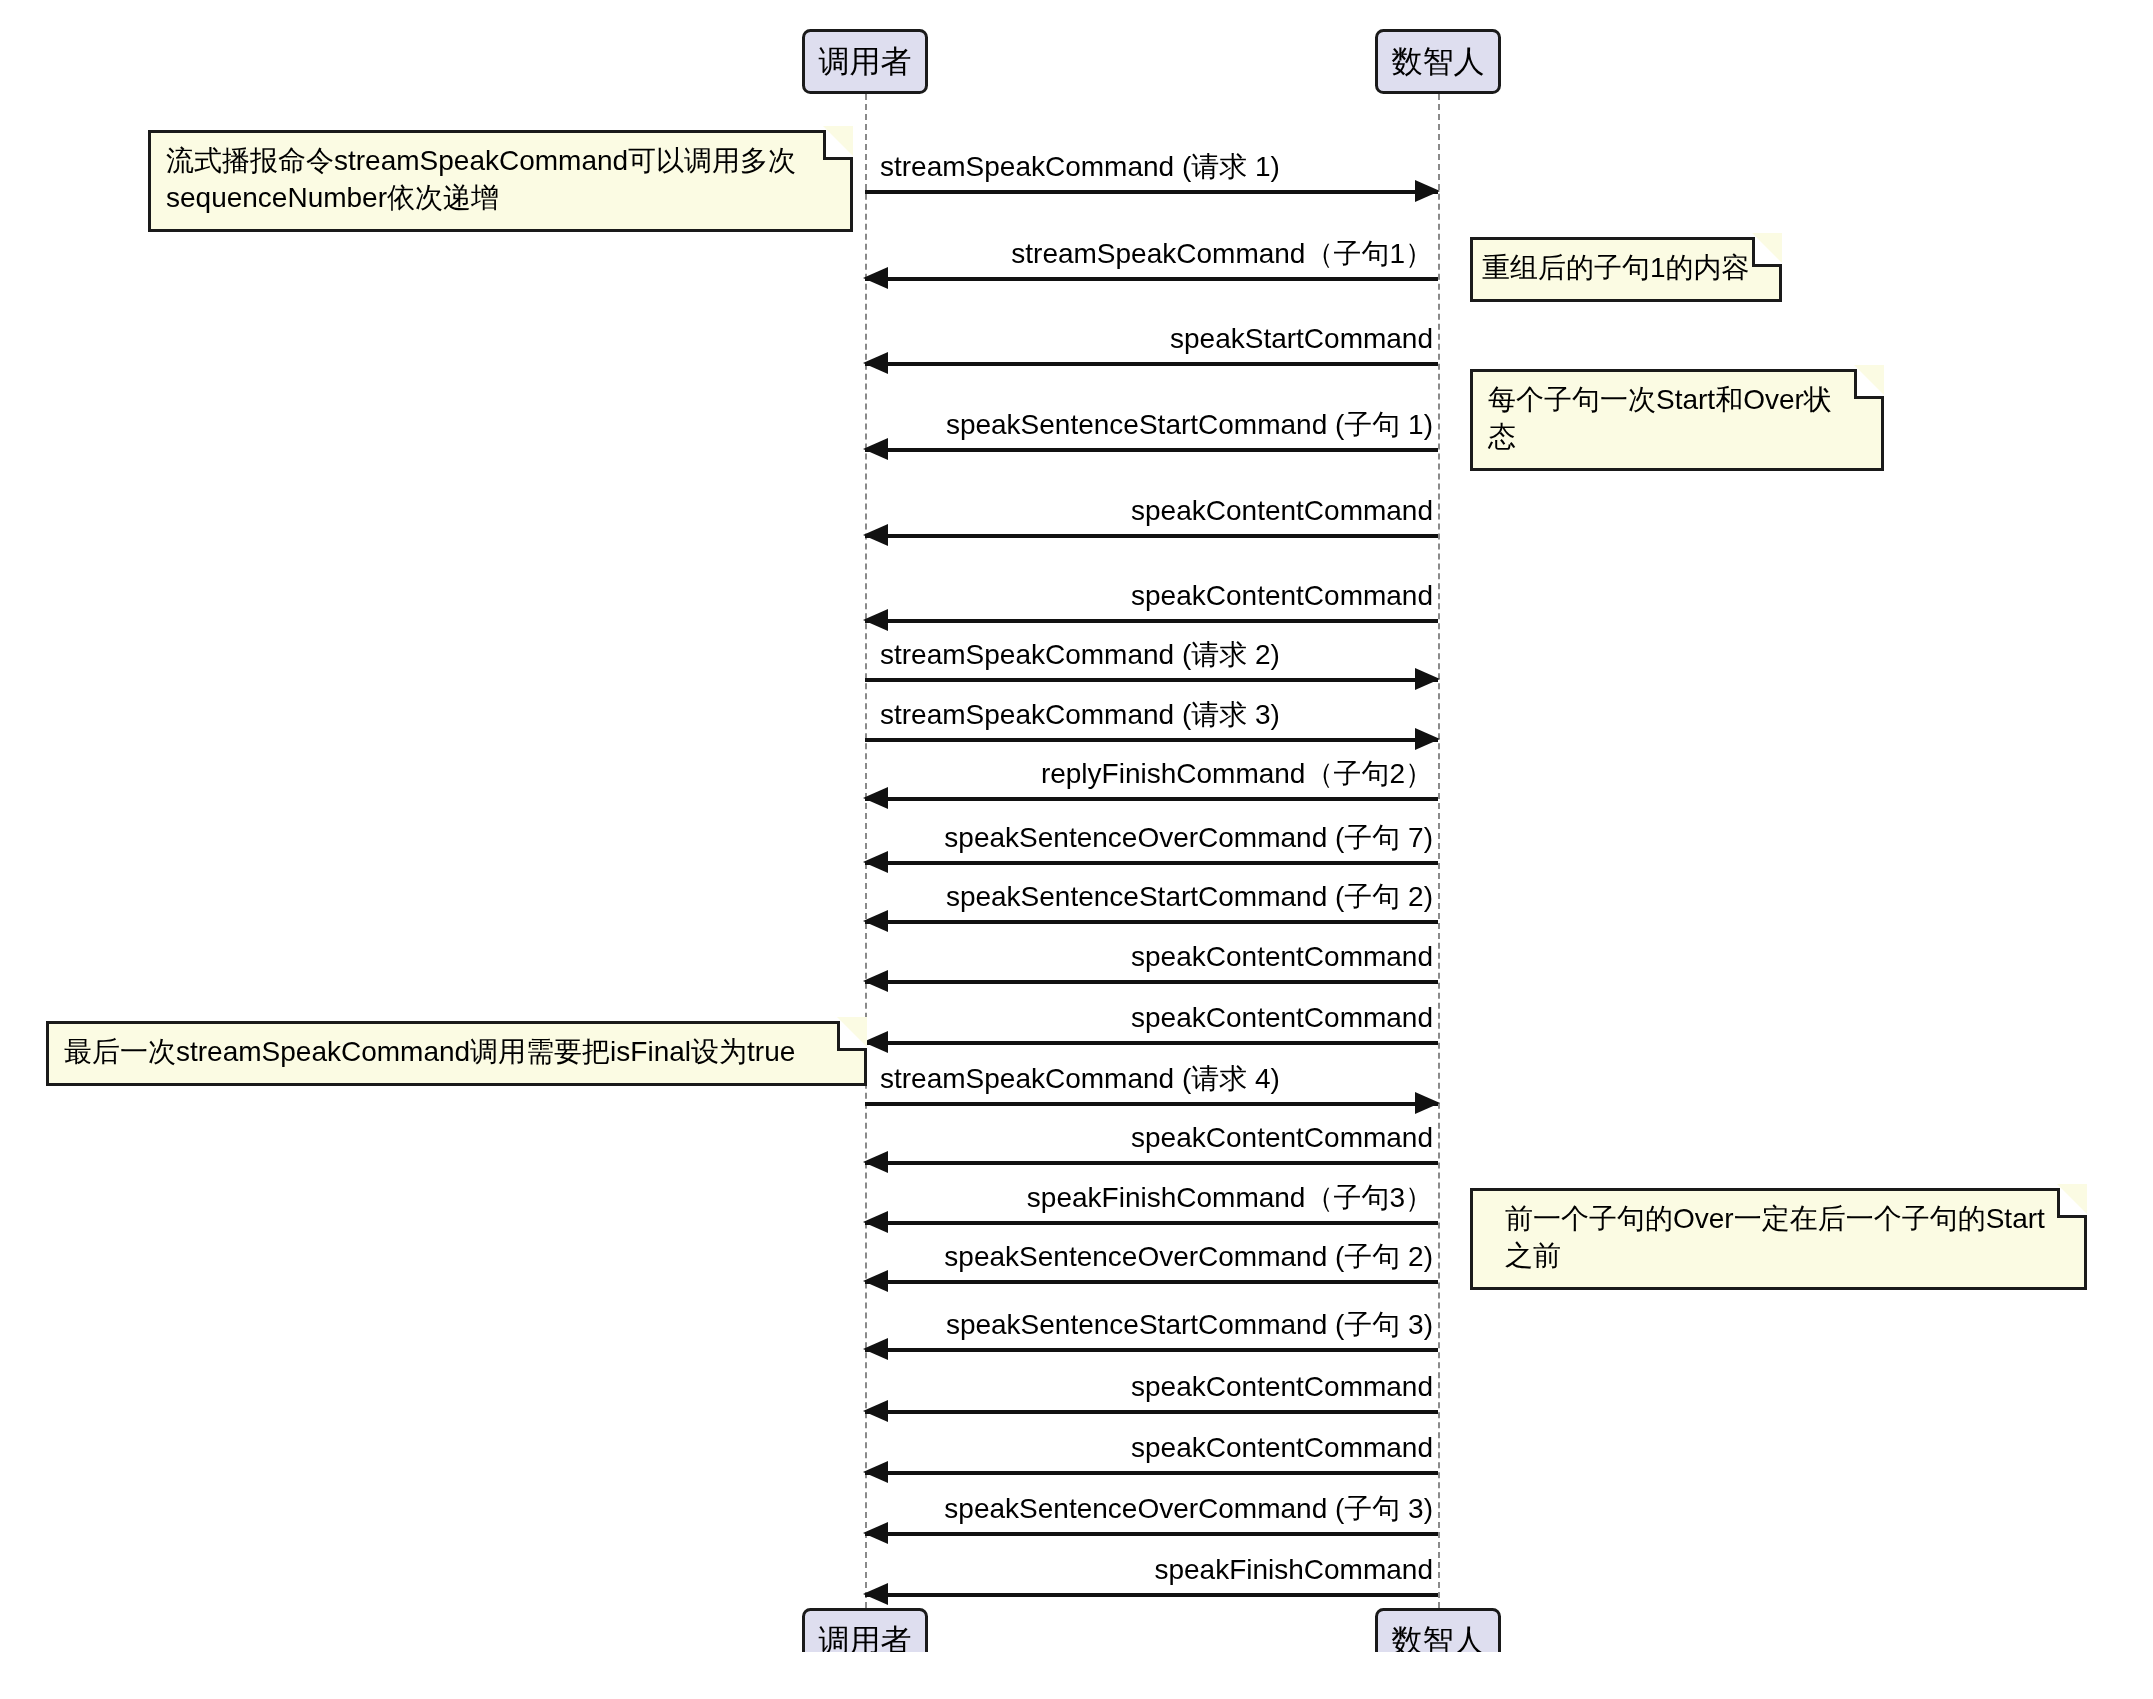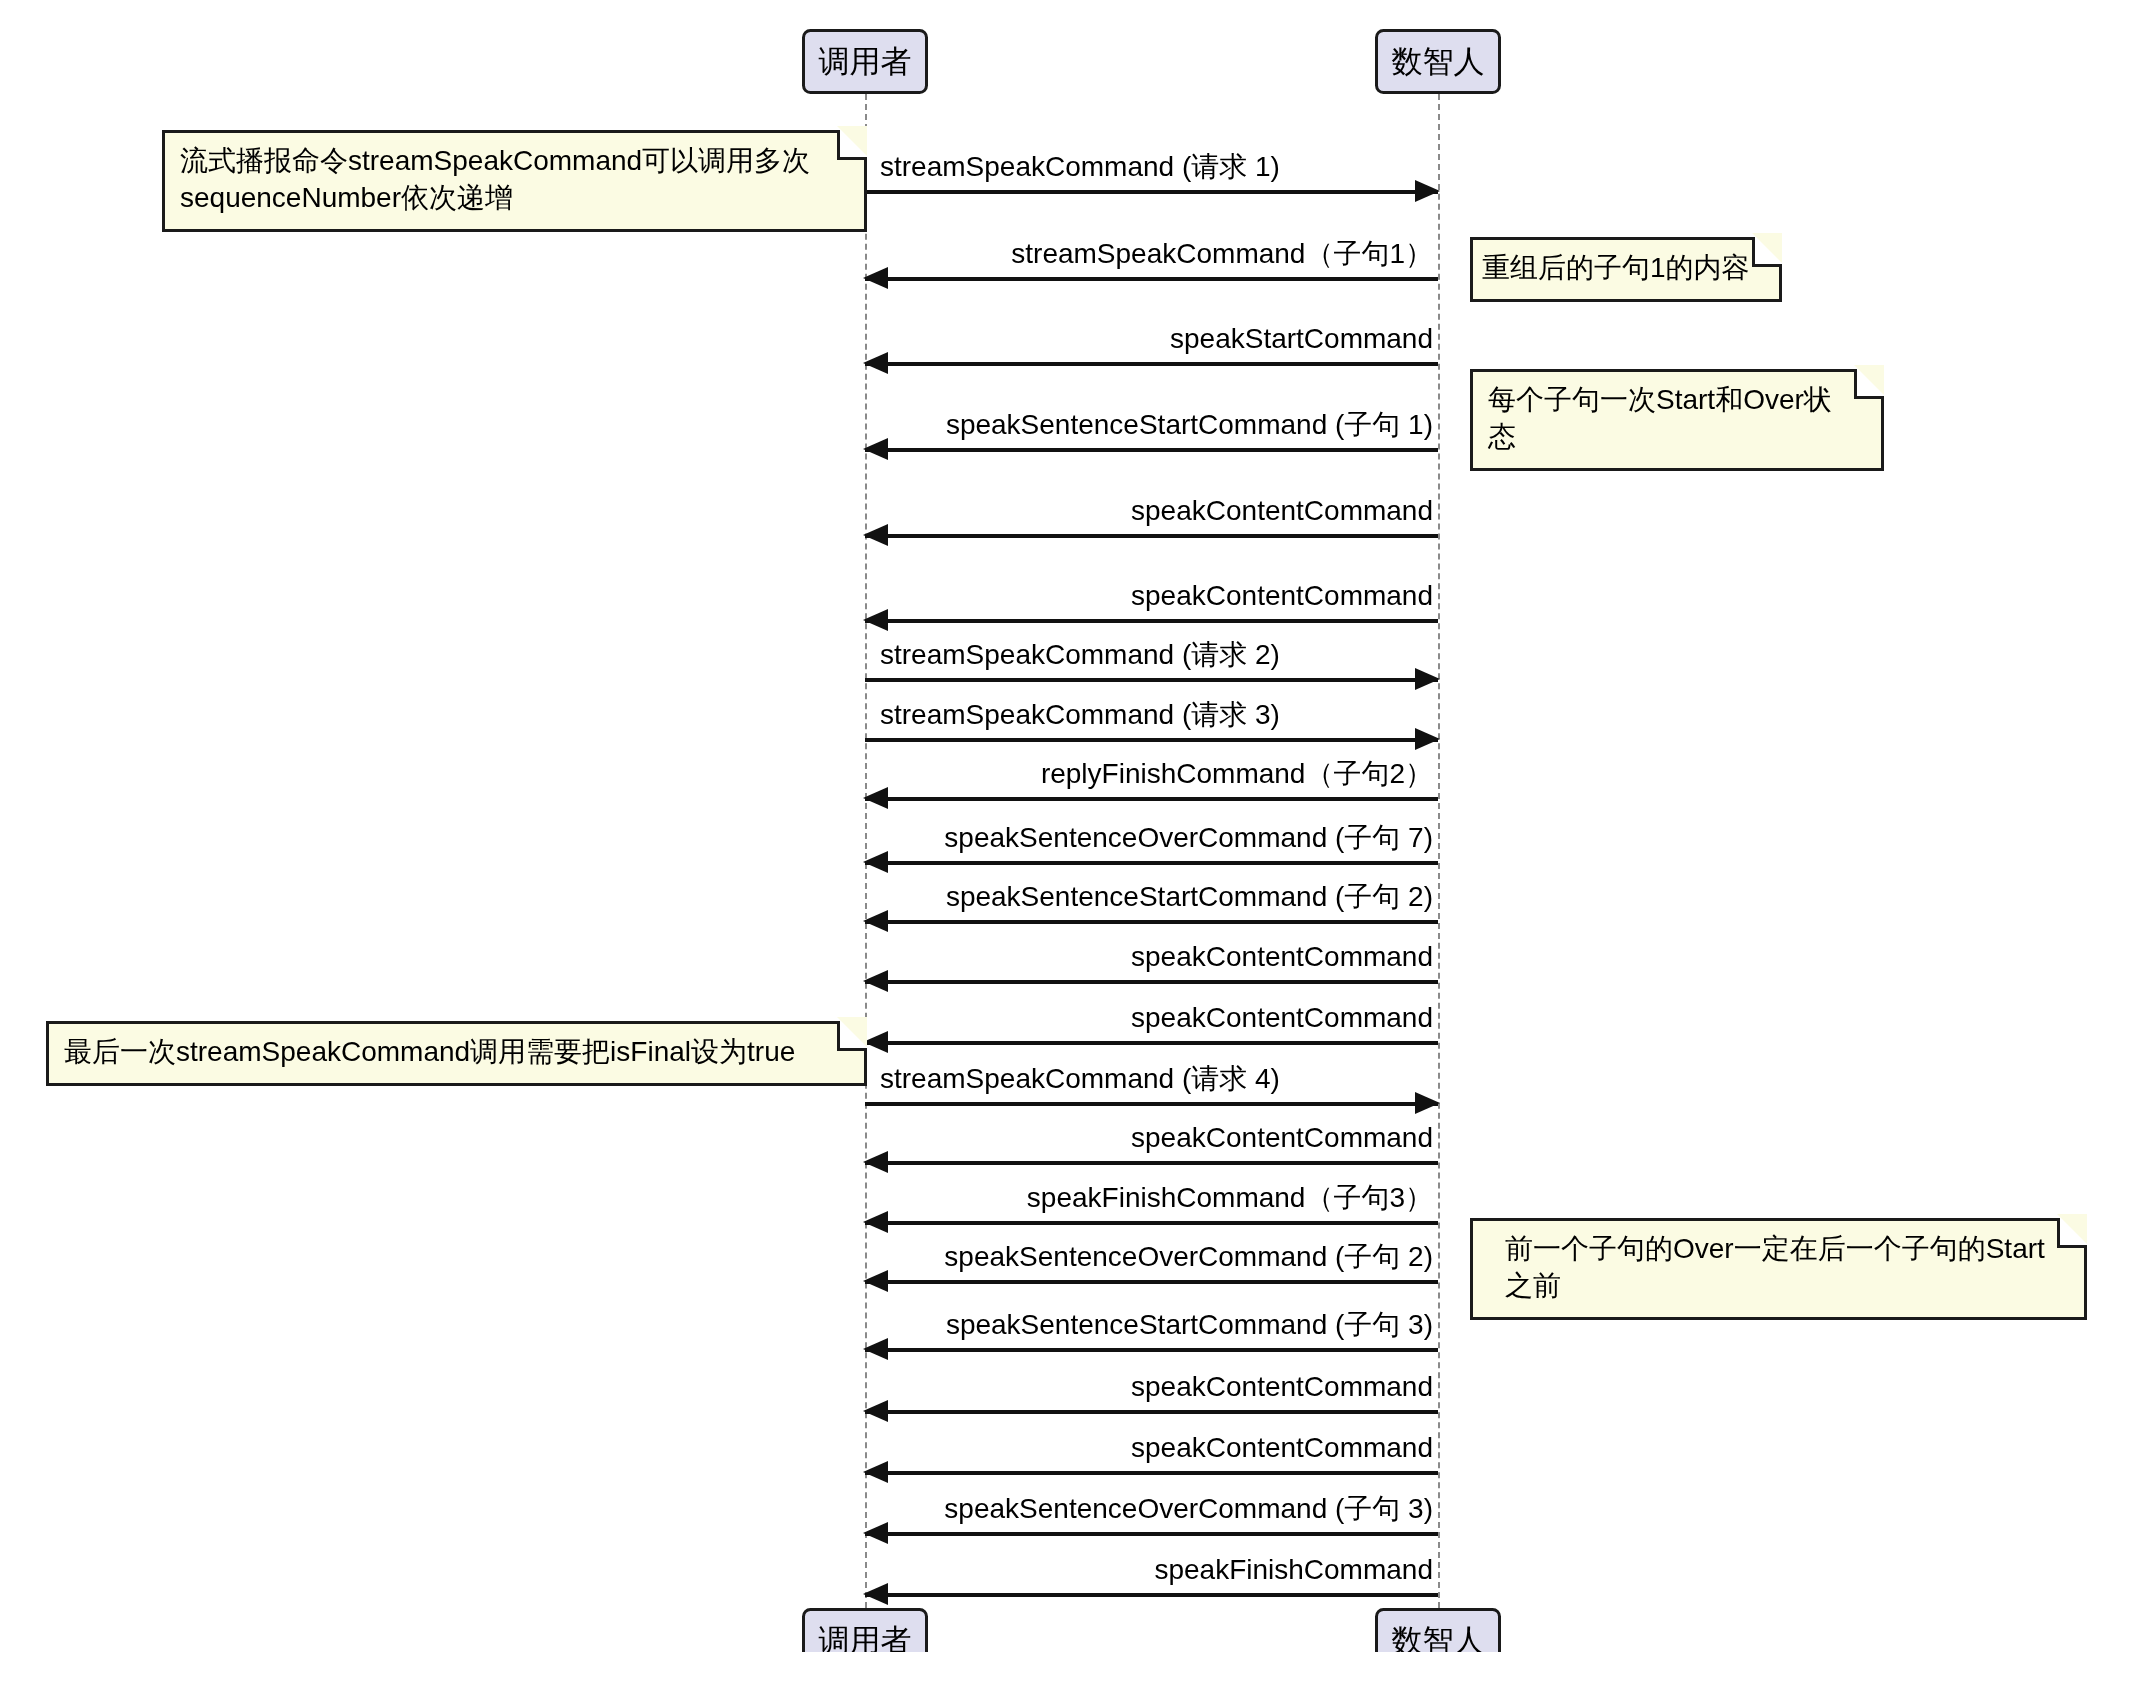--- a/index.html
+++ b/index.html
@@ -232,20 +232,20 @@
     <div class="msg left" style="left: 865px; width: 573px; top: 1532px;">
       <div class="line"></div>
       <div class="head"></div>
       <div class="label">speakSentenceOverCommand (子句 3)</div>
     </div>
     <div class="msg left" style="left: 865px; width: 573px; top: 1593px;">
       <div class="line"></div>
       <div class="head"></div>
       <div class="label">speakFinishCommand</div>
     </div>
-    <div class="note" style="left: 162px; top: 130px; width: 705px; min-height: 84px;">流式播报命令streamSpeakCommand可以调用多次
+    <div class="note" style="left: 148px; top: 130px; width: 705px; min-height: 84px;">流式播报命令streamSpeakCommand可以调用多次
 sequenceNumber依次递增<div class="fold"></div></div>
     <div class="note" style="left: 1470px; top: 237px; width: 312px; min-height: 52px; padding-left: 9px;">重组后的子句1的内容<div class="fold"></div></div>
     <div class="note" style="left: 1470px; top: 369px; width: 414px; min-height: 52px;">每个子句一次Start和Over状态<div class="fold"></div></div>
     <div class="note" style="left: 46px; top: 1021px; width: 821px; min-height: 52px;">最后一次streamSpeakCommand调用需要把isFinal设为true<div class="fold"></div></div>
-    <div class="note" style="left: 1470px; top: 1218px; width: 617px; min-height: 52px; padding-left: 32px;">前一个子句的Over一定在后一个子句的Start之前<div class="fold"></div></div>
+    <div class="note" style="left: 1470px; top: 1188px; width: 617px; min-height: 52px; padding-left: 32px;">前一个子句的Over一定在后一个子句的Start之前<div class="fold"></div></div>
   </div>
 
 
 </body></html>

